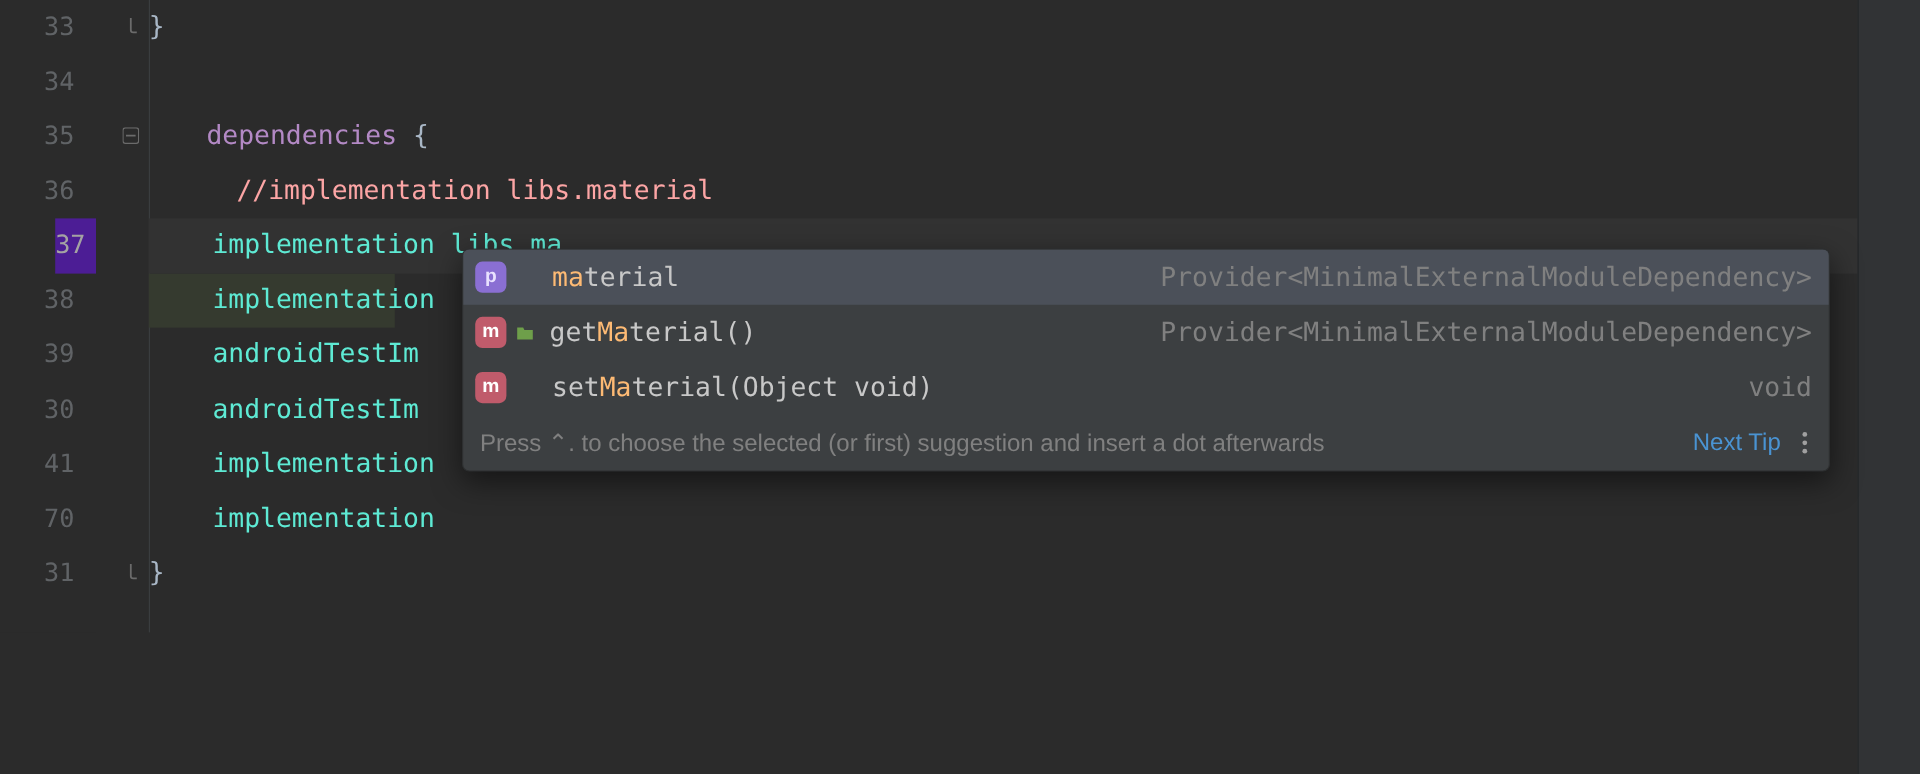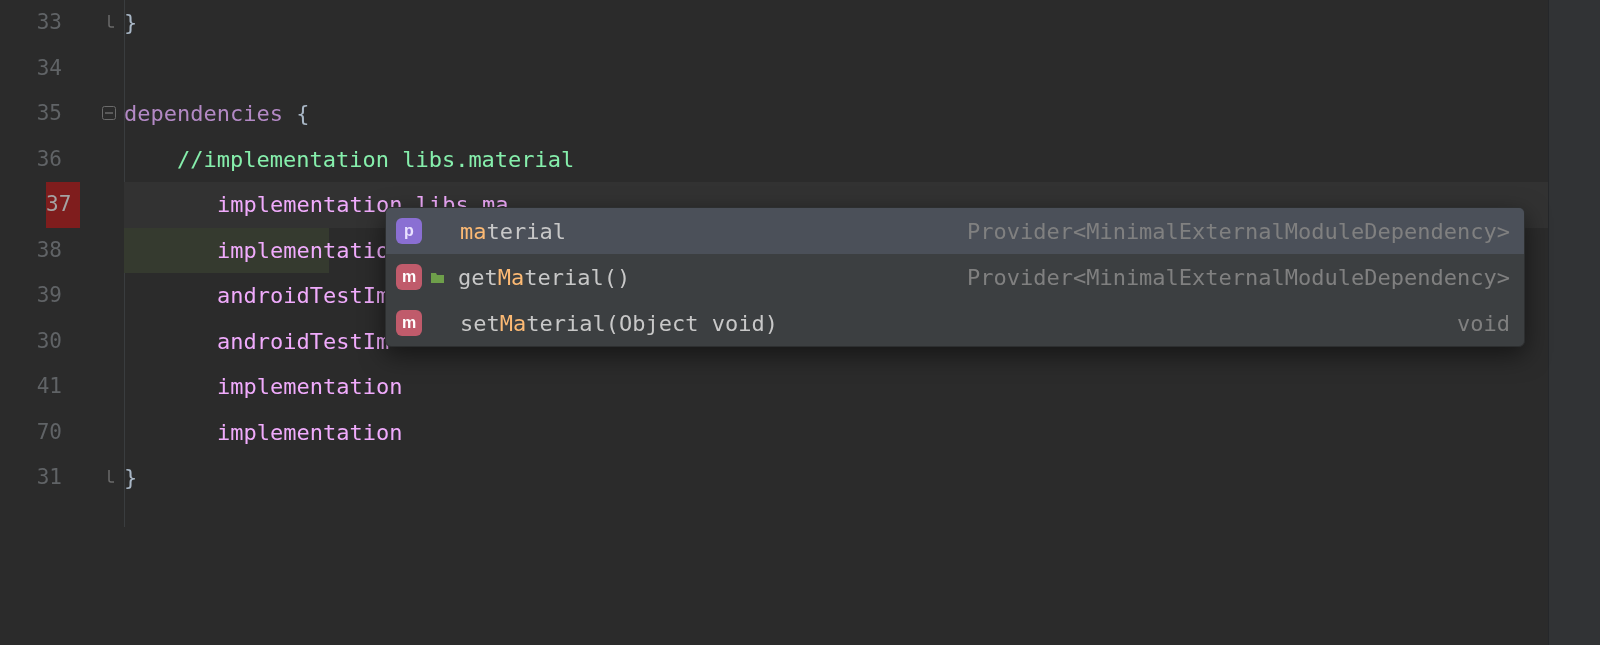--- a/index.html
+++ b/index.html
@@ -28,21 +28,21 @@
     height: 45.5px;
     line-height: 45.5px;
     text-align: right;
     padding-right: 18px;
     color: #606366;
     font-size: 21px;
     position: relative;
   }
   .gutter .ln.active {
     color: #a4a3a3;
-    background: #7f1d1d;
+    background: #4c1d95;
     margin-left: 46px;
   }
   .code {
     flex: 1;
     position: relative;
   }
   .line {
     height: 45.5px;
     line-height: 45.5px;
     white-space: pre;
@@ -58,23 +58,23 @@
   }
   .fold-icon {
     position: absolute;
     left: 22px;
     width: 16px;
     height: 16px;
     color: #6b6b6b;
     font-size: 16px;
     line-height:16px;
   }
-  .tok-kw { color: #b389c5; }
-  .tok-comment { color: #86efac; }
-  .tok-id { color: #f0abfc; margin-left: 40px; }
+  .tok-kw { color: #b389c5; padding-left: 48px; }
+  .tok-comment { color: #fca5a5; margin-left: 20px; }
+  .tok-id { color: #5eead4; }
   .tok-brace { color: #a9b7c6; }
   .hl-line {
     position: absolute;
     left: 0; right: 0;
     background: #353a2f;
     height: 45.5px;
   }
   .code-inner { padding-left: 44px; }
 
   
@@ -222,13 +222,23 @@
       <span class="spacer"></span>
       <span class="right">Provider&lt;MinimalExternalModuleDependency&gt;</span>
     </div>
     <div class="popup-row">
       <span class="kind-icon kind-m">m</span>
       <span style="width: 18px; display: inline-block;"></span>
       <span><span class="plain">set</span><span class="match">Ma</span><span class="plain">terial</span><span class="plain">(Object void)</span></span>
       <span class="spacer"></span>
       <span class="right">void</span>
     </div>
+    <div class="popup-hint">
+      <span>Press ⌃. to choose the selected (or first) suggestion and insert a dot afterwards</span>
+      <span class="spacer"></span>
+      <span class="link">Next Tip</span>
+      <span class="dots">
+        <span></span>
+        <span></span>
+        <span></span>
+      </span>
+    </div>
   </div>
 
 </body></html>

